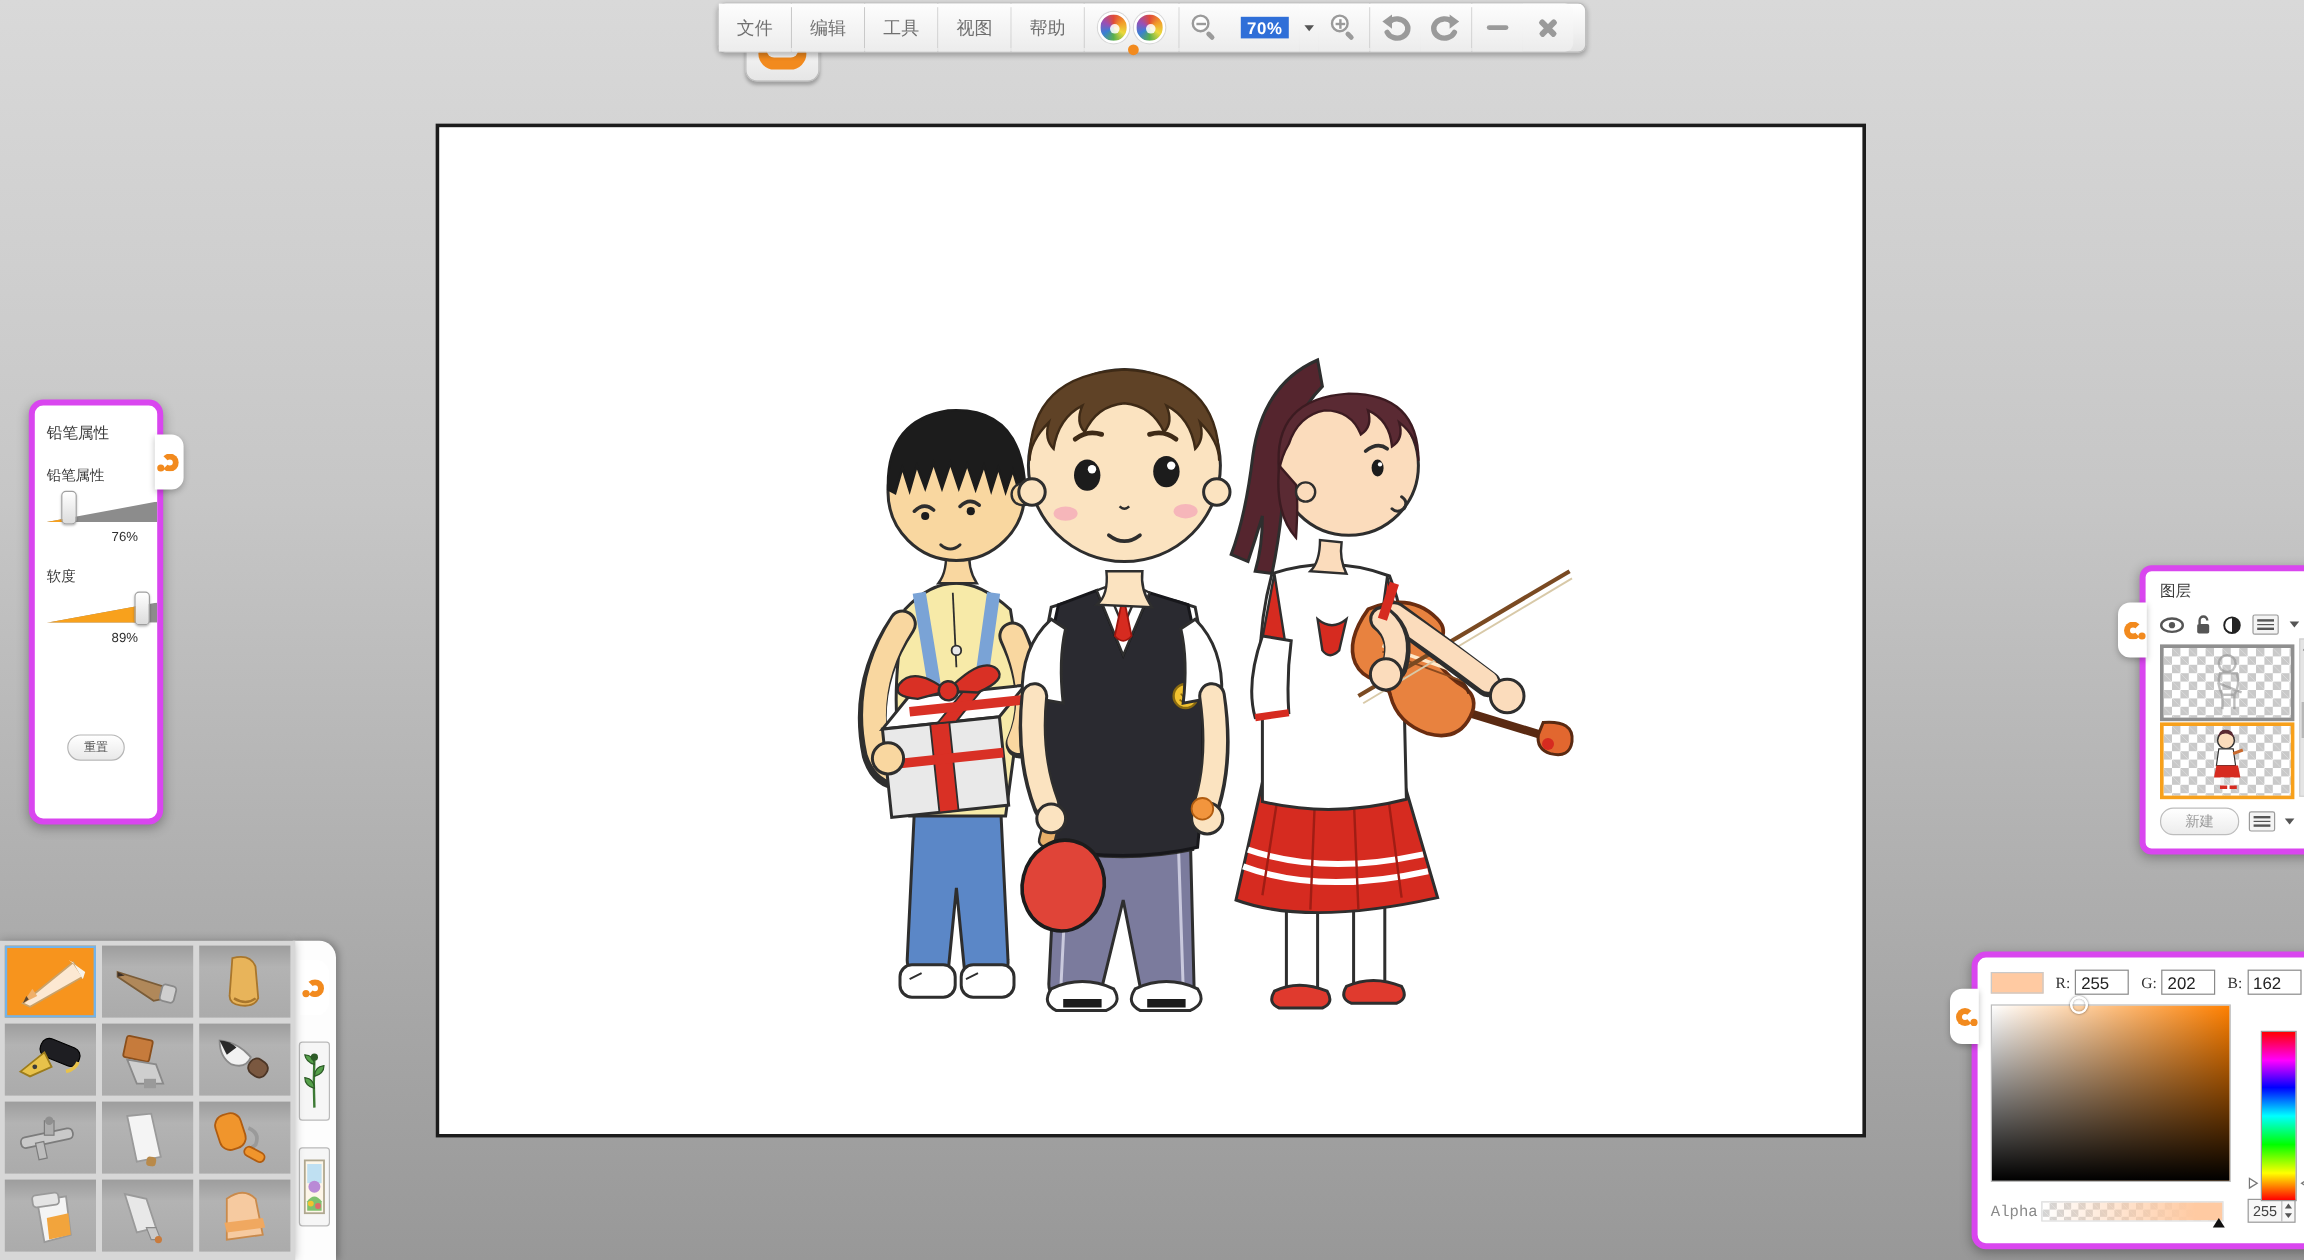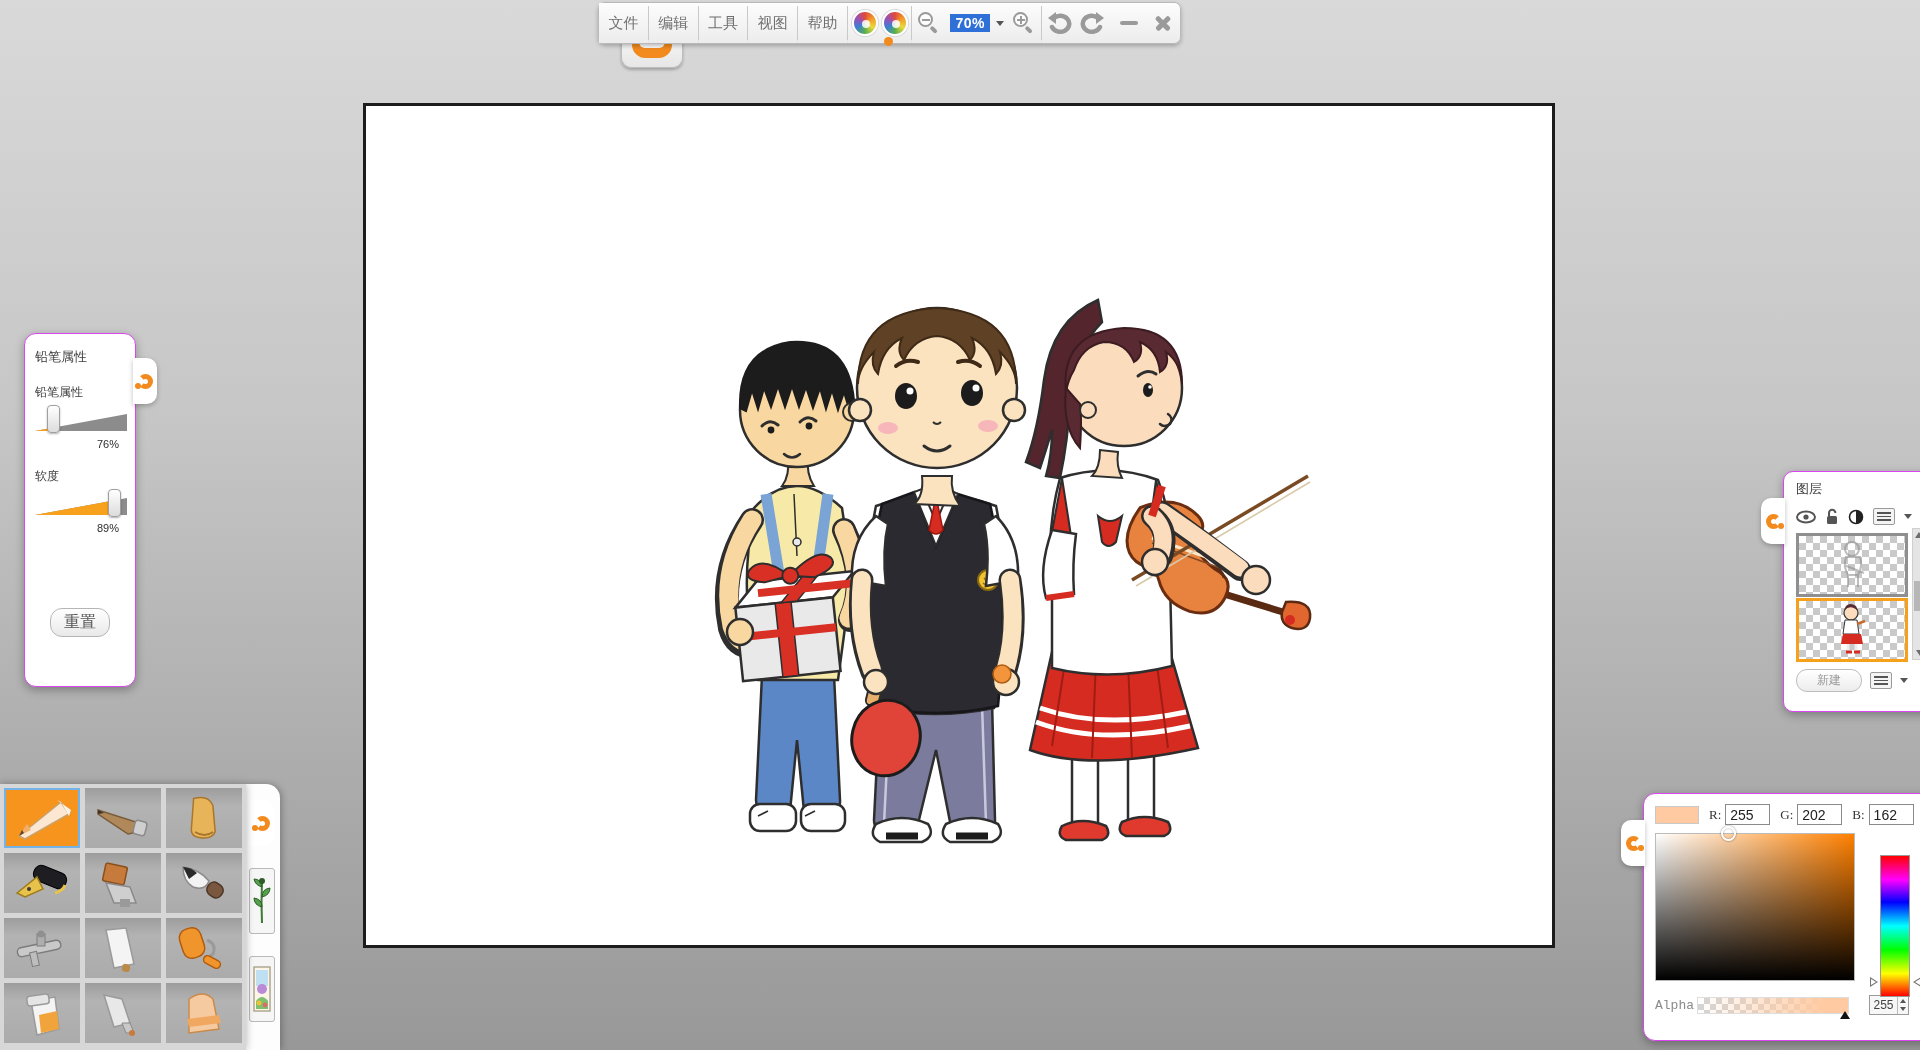--- a/index.html
+++ b/index.html
@@ -7,21 +7,21 @@
     font-family:"Liberation Sans", sans-serif;
     background:linear-gradient(to bottom,#d9d9d9 0%,#c6c6c6 40%,#a7a7a7 80%,#989898 100%); }
   .abs { position:absolute; }
 
   
   #canvas { left:363px; top:103px; width:1192px; height:845px;
     background:#fff; border:3px solid #1c1c1c; }
   #artwork { position:absolute; left:334px; top:174px; width:620px; height:570px; }
 
   
-  #toolbar { left:598px; top:2px; width:583px; height:42px;
+  #toolbar { left:598px; top:2px; width:724px; height:42px;
     background:linear-gradient(to bottom,#ffffff 0%,#f2f2f2 55%,#e3e3e3 100%);
     border:1px solid #b9b9b9; border-radius:7px;
     box-shadow:0 2px 4px rgba(0,0,0,.25);
     display:flex; align-items:stretch; z-index:20; }
   .tb-btn { display:flex; align-items:center; justify-content:center;
     color:#707070; font-size:15px; cursor:default; position:relative;
     background:linear-gradient(to bottom,#fdfdfd,#ececec); }
   .menu-btn { width:60px; }
   .tb-sep { width:1px; background:#c9c9c9; margin:3px 0; box-shadow:1px 0 0 #fff; }
   .icon-btn { width:42px; }
@@ -55,21 +55,21 @@
   #zoom-caret { width:16px; display:flex; align-items:center; justify-content:center; }
   .caret-down { width:0; height:0; border-left:4px solid transparent; border-right:4px solid transparent;
     border-top:5px solid #555; }
   .bar-min { width:18px; height:4px; background:#9a9a9a; border-radius:2px; }
   .xmark { position:relative; width:20px; height:20px; }
   .xmark:before,.xmark:after { content:""; position:absolute; left:1px; top:8px; width:18px; height:4.5px;
     background:#9a9a9a; border-radius:2px; }
   .xmark:before { transform:rotate(45deg);} .xmark:after { transform:rotate(-45deg);}
 
   
-  .panel { background:#fff; box-shadow:0 3px 10px rgba(0,0,0,.30); border:1px solid #d946ef; }
+  .panel { background:#fff; box-shadow:0 3px 10px rgba(0,0,0,.30); border:5px solid #d946ef; }
   .ear { position:absolute; width:24px; height:46px; background:#fff;
     box-shadow:0 2px 5px rgba(0,0,0,.25); display:flex; align-items:center; justify-content:center; }
   .ear-glyph { width:15px; height:15px; border:5px solid #f28a1e; border-radius:50%; position:relative; }
   .ear-right { border-radius:0 10px 10px 0; }
   .ear-left  { border-radius:10px 0 0 10px; }
   .ear-right .ear-glyph { border-left-color:transparent; }
   .ear-left  .ear-glyph { border-right-color:transparent; }
   .ear-dot { position:absolute; width:6px; height:6px; background:#f28a1e; border-radius:50%; top:4.5px; }
   .ear-right .ear-dot { left:-8px; } .ear-left .ear-dot { right:-8px; }
 
@@ -77,21 +77,21 @@
   #pencil-panel { left:24px; top:333px; width:112px; height:354px; border-radius:12px; padding:14px 10px; z-index:10; }
   #pencil-panel .title { font-size:13px; color:#3c3c3c; }
   .slider-label { font-size:12px; color:#3c3c3c; margin-top:18px; }
   .wedge-wrap { position:relative; width:92px; height:30px; margin-top:4px; }
   .wedge { position:absolute; left:0; bottom:4px; width:92px; height:17px;
     clip-path:polygon(0 100%, 100% 0, 100% 100%); background:#8c8c8c; }
   .wedge-fill { position:absolute; left:0; top:0; bottom:0; background:#f8a11c; }
   .thumb { position:absolute; top:0; width:13px; height:28px; border:1px solid #9f9f9f; border-radius:4px;
     background:linear-gradient(to bottom,#ffffff,#dcdcdc); box-shadow:0 1px 2px rgba(0,0,0,.3); }
   .slider-value { font-size:11px; color:#2e2e2e; text-align:right; padding-right:6px; margin-top:3px; }
-  #reset-btn { display:block; margin:74px auto 0; padding:3px 13px; font-size:16px; color:#555;
+  #reset-btn { display:block; margin:74px auto 0; padding:3px 13px; font-size:10px; color:#555;
     background:linear-gradient(to bottom,#fff,#e9e9e9); border:1px solid #b5b5b5; border-radius:12px; }
   #pencil-ear { right:-22px; top:24px; }
 
   
   #tool-palette { left:0; top:784px; width:246px; height:266px; background:#d7d7d7;
     padding:4px 0 0 4px; z-index:10; box-shadow:0 0 8px rgba(0,0,0,.3); }
   .tool-grid { display:grid; grid-template-columns:repeat(3,76px); grid-auto-rows:60px; gap:5px; }
   .tool-cell { background:linear-gradient(to bottom,#9d9d9d,#b3b3b3 30%,#ababab);
     display:flex; align-items:center; justify-content:center; }
   .tool-cell.selected { background:#f7941d; outline:2px solid #74b3e8; outline-offset:-2px; }

